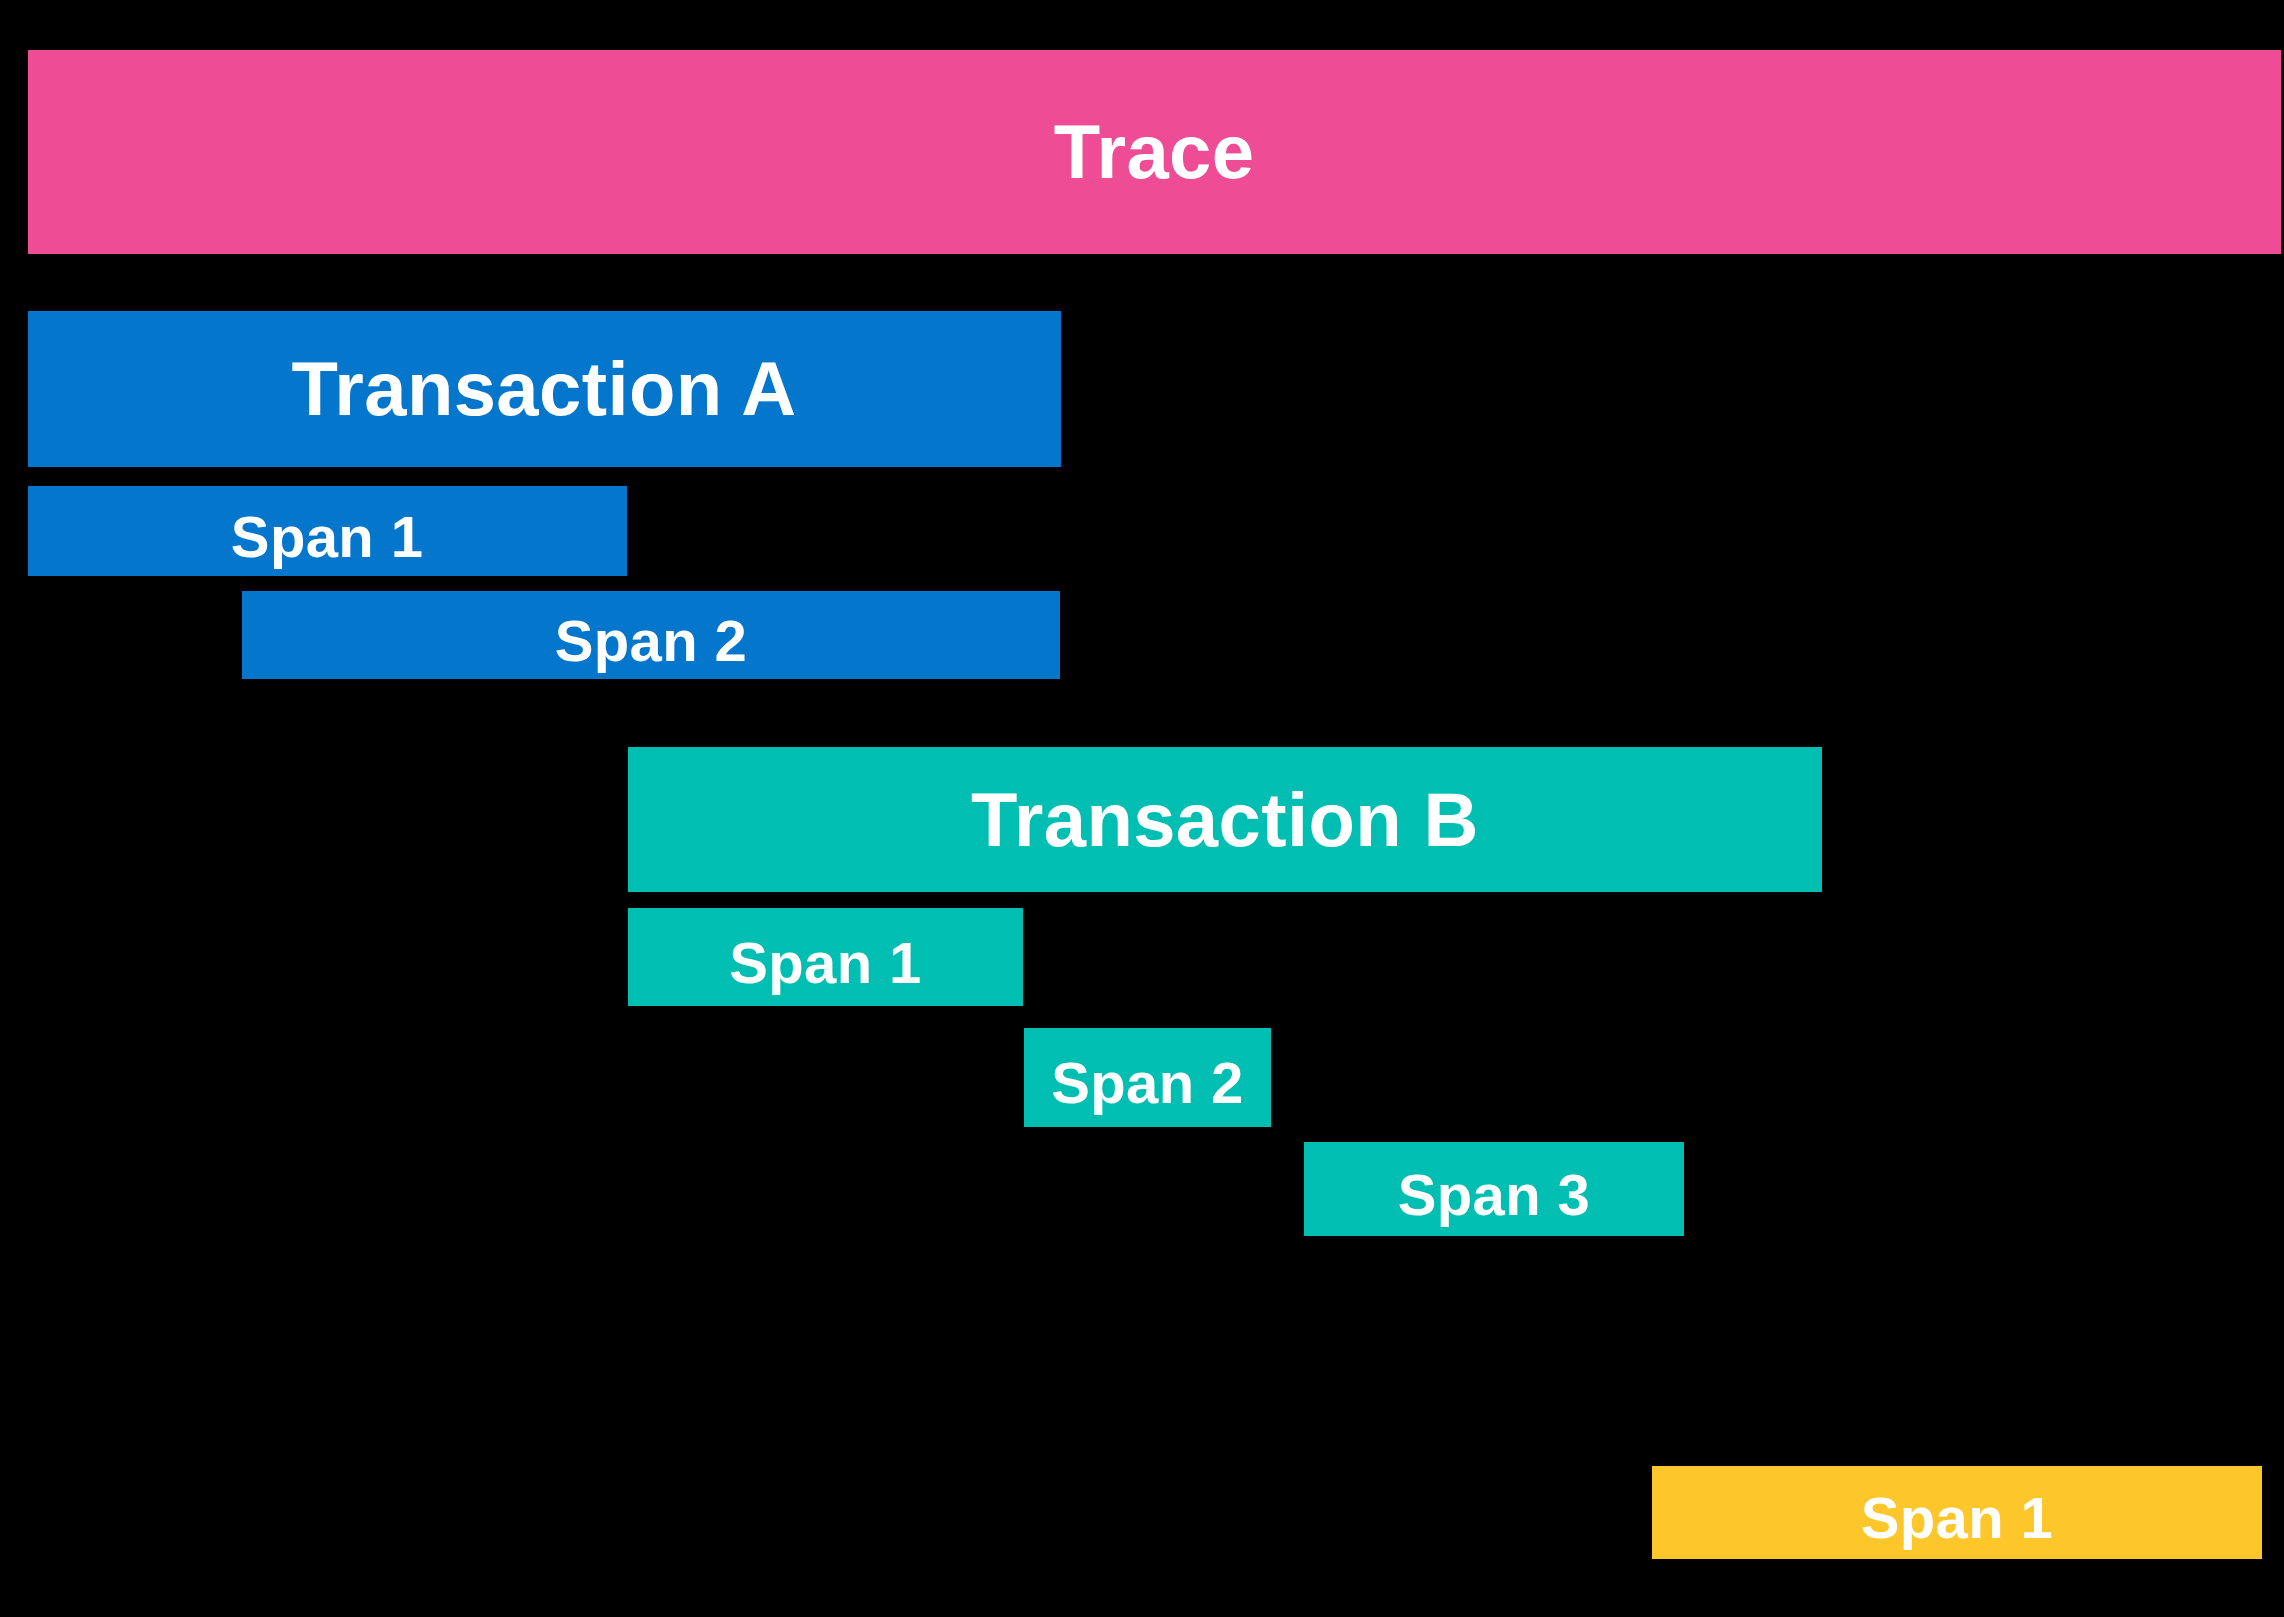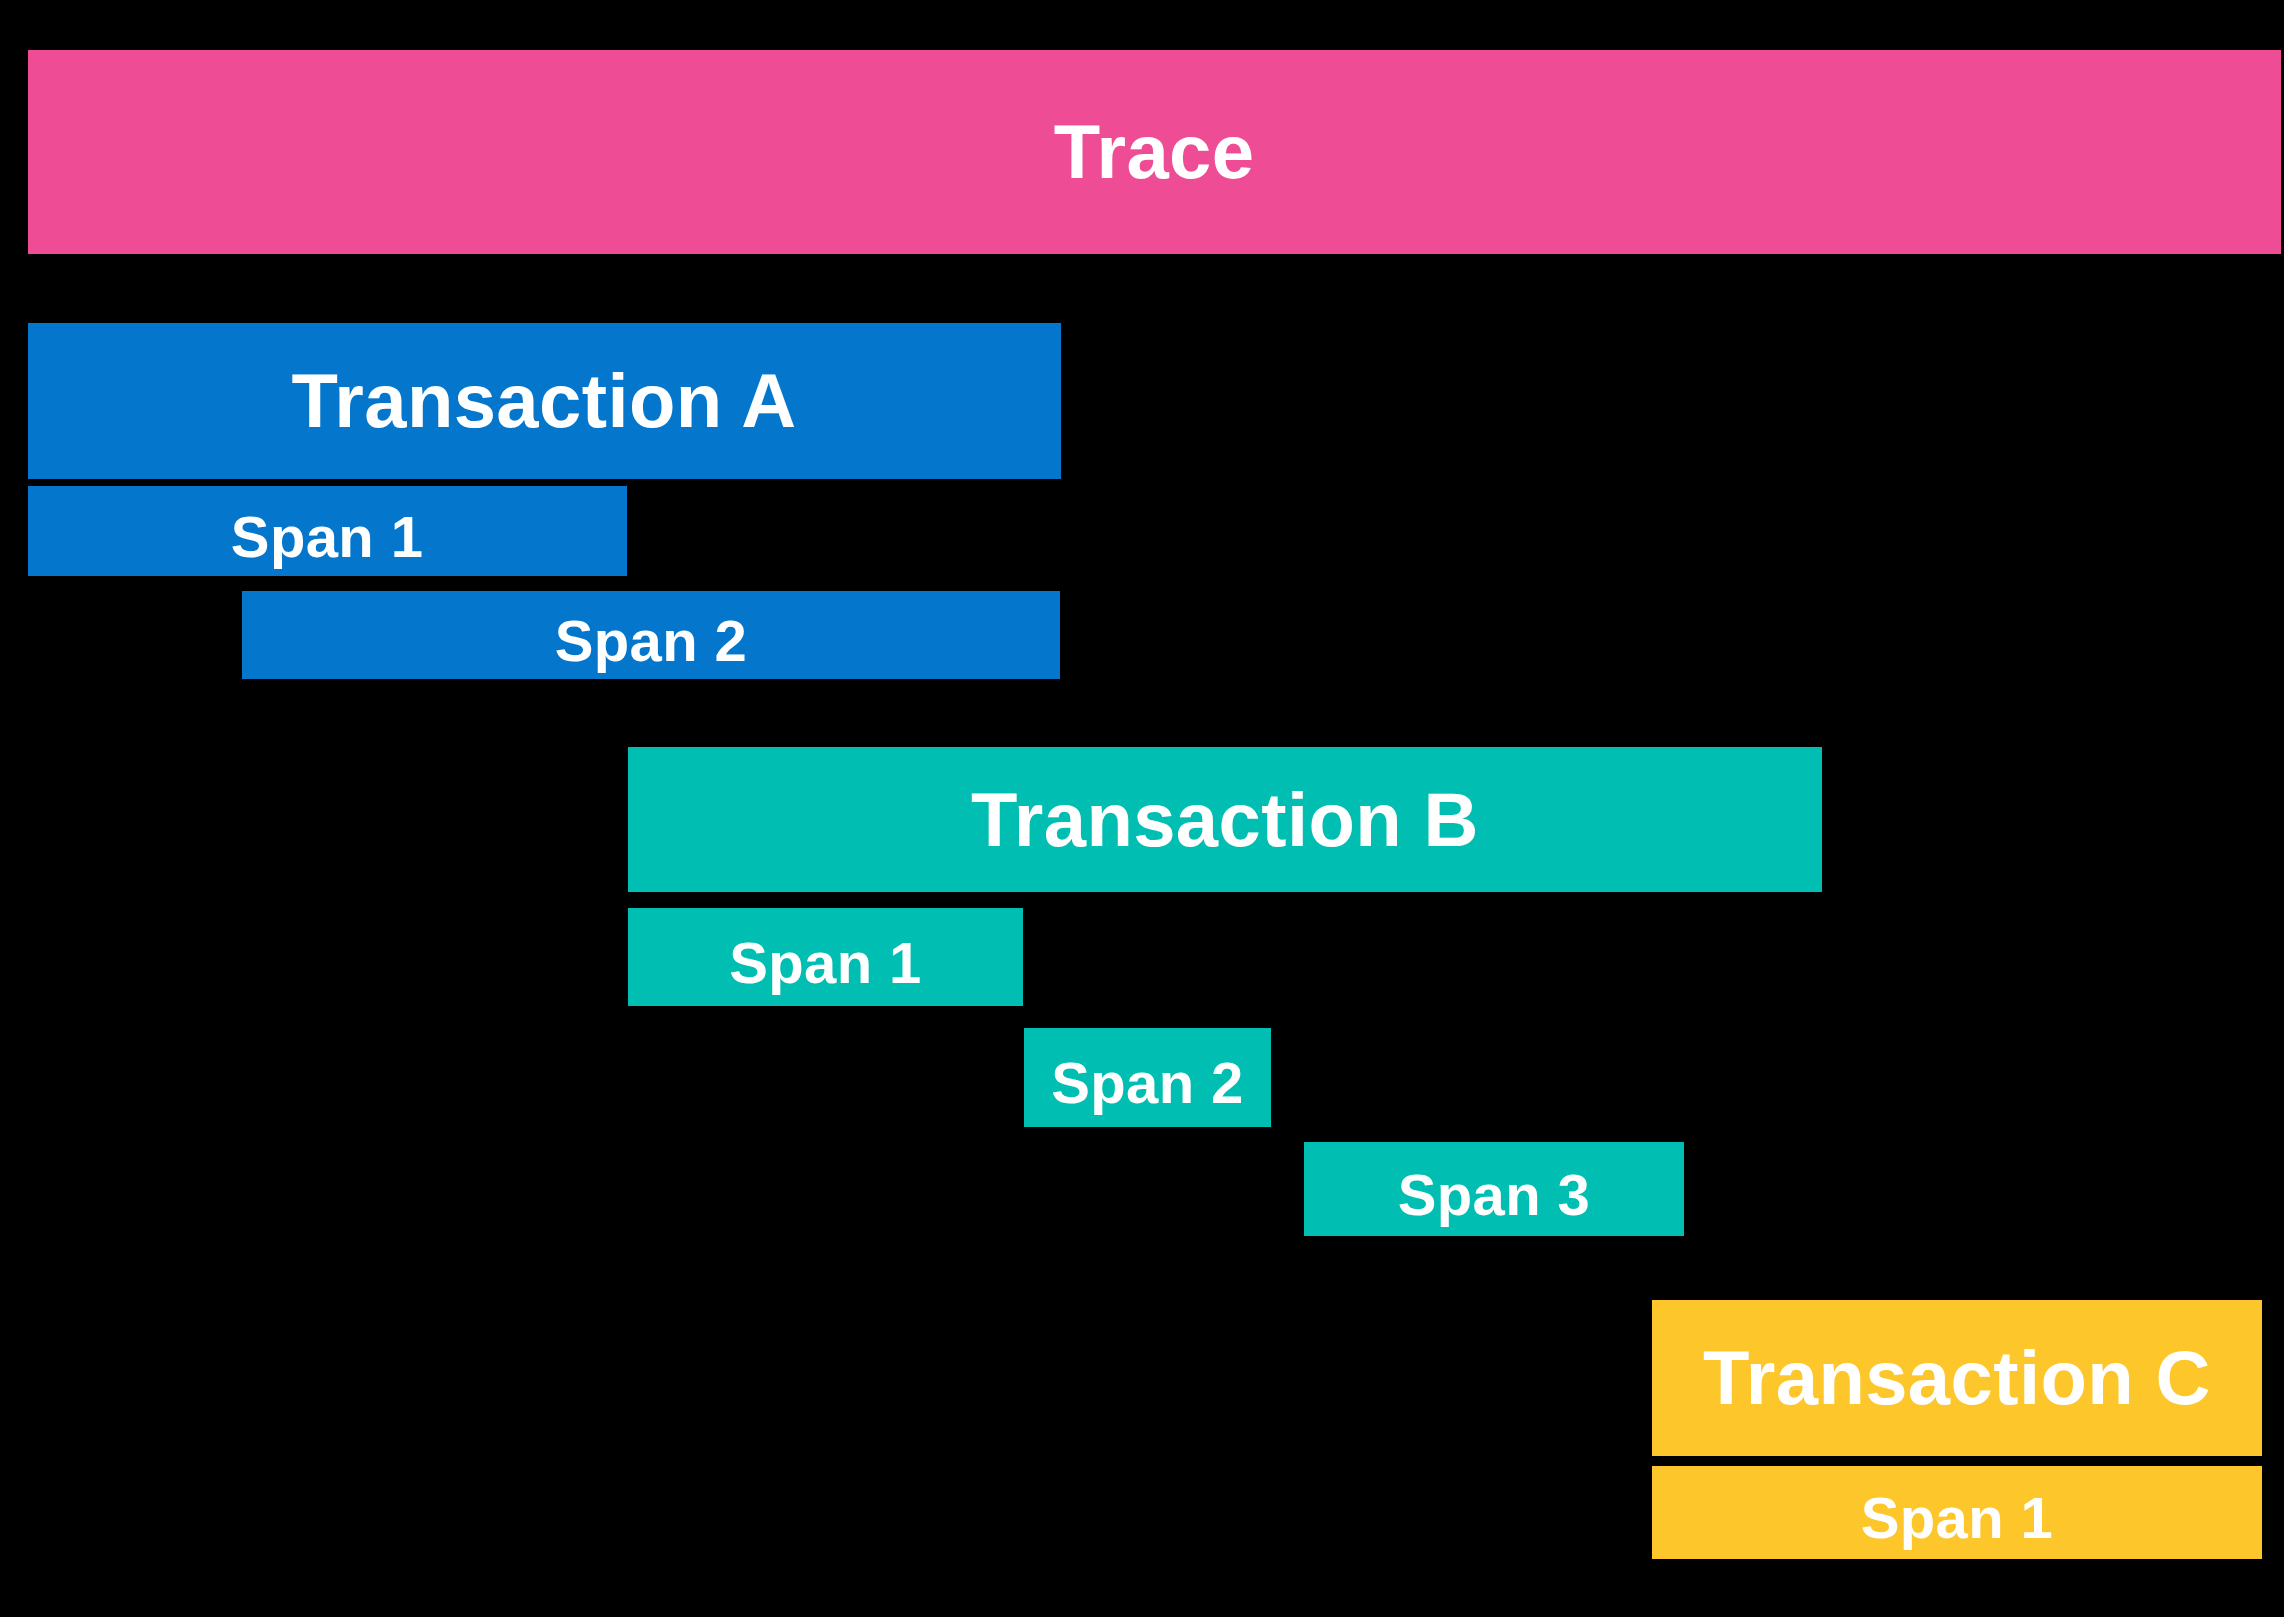--- a/index.html
+++ b/index.html
@@ -46,21 +46,21 @@
 </style>
 </head>
 <body style="background: rgb(0, 0, 0);">
 
 <div class="canvas">
 
   <div class="bar bar--heading" style="left: 27.6px; top: 50px; width: 2253px; height: 204px; background: rgb(239, 76, 150);">
     <span class="bar-label">Trace</span>
   </div>
 
-  <div class="bar bar--heading" style="left: 27.6px; top: 311px; width: 1033px; height: 156px; background: rgb(4, 119, 204); margin-top: 12px;">
+  <div class="bar bar--heading" style="left: 27.6px; top: 311px; width: 1033px; height: 156px; background: rgb(4, 119, 204);">
     <span class="bar-label">Transaction A</span>
   </div>
 
   <div class="bar bar--span" style="left: 27.6px; top: 486px; width: 599px; height: 90px; background: rgb(4, 119, 204);">
     <span class="bar-label">Span 1</span>
   </div>
 
   <div class="bar bar--span" style="left: 242px; top: 591px; width: 818px; height: 88px; background: rgb(4, 119, 204);">
     <span class="bar-label">Span 2</span>
   </div>
@@ -74,22 +74,19 @@
   </div>
 
   <div class="bar bar--span" style="left: 1024px; top: 1028px; width: 247px; height: 99px; background: rgb(0, 191, 178);">
     <span class="bar-label">Span 2</span>
   </div>
 
   <div class="bar bar--span" style="left: 1304px; top: 1142px; width: 380px; height: 94px; background: rgb(0, 191, 178);">
     <span class="bar-label">Span 3</span>
   </div>
 
-  <div class="bar bar--heading" style="left: 1652px; top: 1300px; width: 610px; height: 156px; background: rgb(253, 198, 43);">
-    <span class="bar-label">Transaction C</span>
-  </div>
 
   <div class="bar bar--span" style="left: 1652px; top: 1466px; width: 610px; height: 93px; background: rgb(253, 198, 43);">
     <span class="bar-label">Span 1</span>
   </div>
 
 </div>
 
 
 </body></html>

